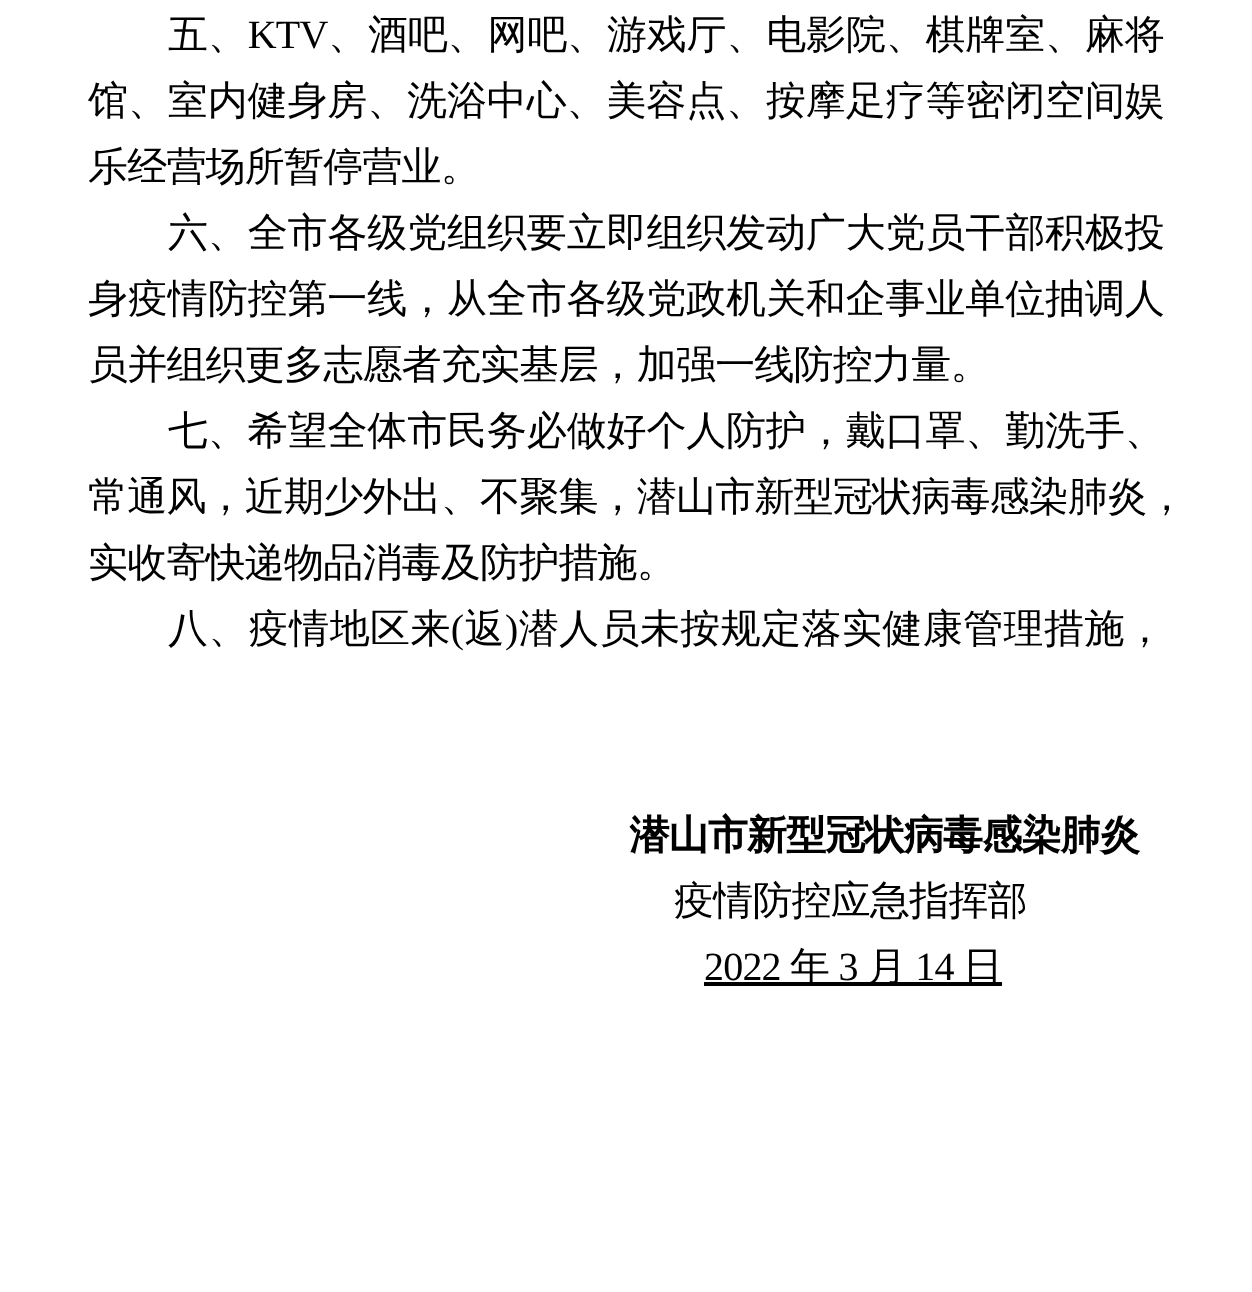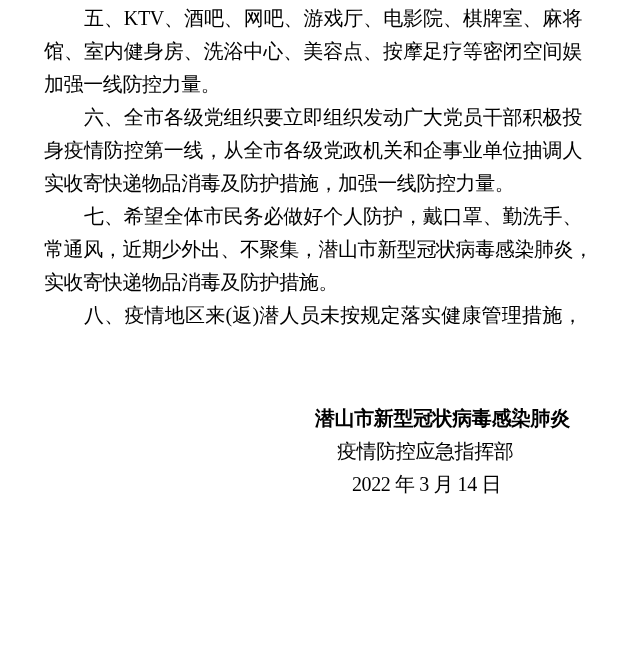--- a/index.html
+++ b/index.html
@@ -40,37 +40,37 @@
     white-space: normal;
   }
   .signature {
     margin-top: 70px;
   }
   .sig-line {
     white-space: nowrap;
   }
   .sig-org1 { margin-left: 271px; font-weight: bold; }
   .sig-org2 { margin-left: 293px; }
-  .sig-date { margin-left: 308px; }
+  .sig-date { margin-left: 308px; text-decoration: underline; }
 </style>
 </head>
 <body>
 
 <div class="page">
 
   <div class="para">
     <div class="line first">五、KTV、酒吧、网吧、游戏厅、电影院、棋牌室、麻将</div>
     <div class="line">馆、室内健身房、洗浴中心、美容点、按摩足疗等密闭空间娱</div>
-    <div class="line para-end">加强一线防控力量。</div>
+    <div class="line para-end">乐经营场所暂停营业。</div>
   </div>
 
   <div class="para">
     <div class="line first">六、全市各级党组织要立即组织发动广大党员干部积极投</div>
     <div class="line">身疫情防控第一线，从全市各级党政机关和企事业单位抽调人</div>
-    <div class="line para-end">实收寄快递物品消毒及防护措施，加强一线防控力量。</div>
+    <div class="line para-end">员并组织更多志愿者充实基层，加强一线防控力量。</div>
   </div>
 
   <div class="para">
     <div class="line first">七、希望全体市民务必做好个人防护，戴口罩、勤洗手、</div>
     <div class="line">常通风，近期少外出、不聚集，潜山市新型冠状病毒感染肺炎，</div>
     <div class="line para-end">实收寄快递物品消毒及防护措施。</div>
   </div>
 
   <div class="para">
     <div class="line first">八、疫情地区来(返)潜人员未按规定落实健康管理措施，</div>

